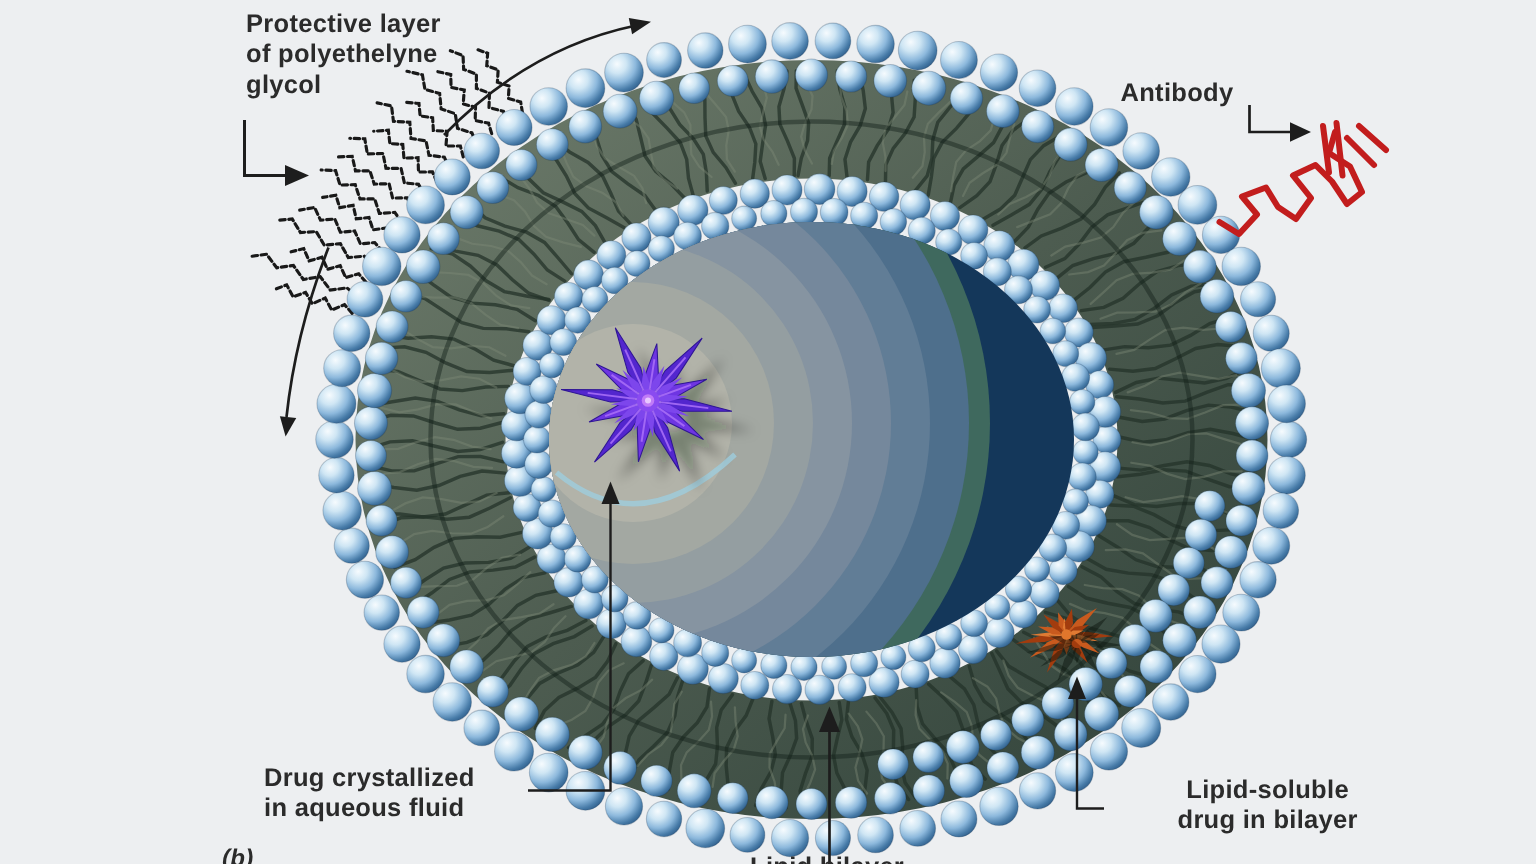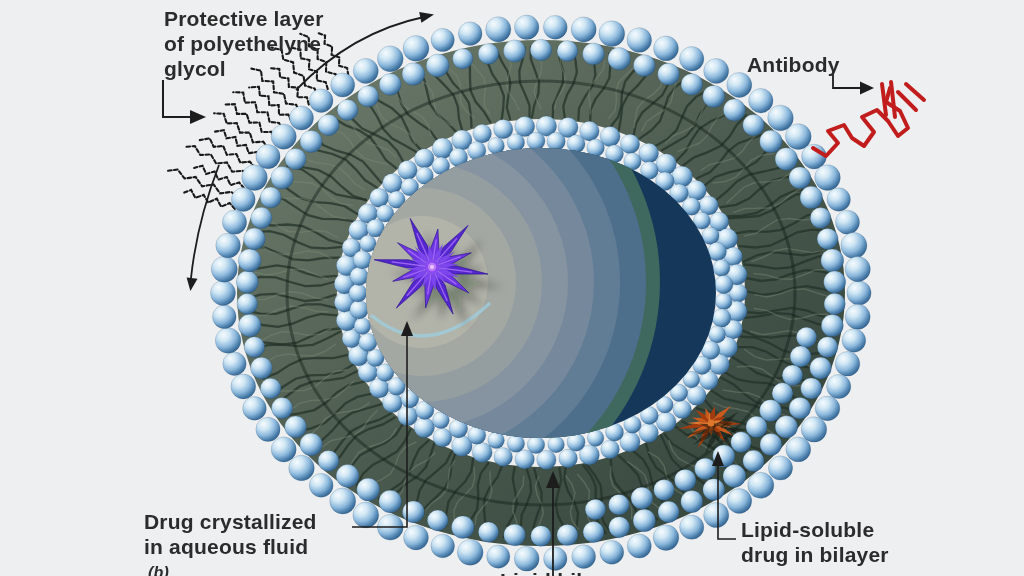--- a/index.html
+++ b/index.html
@@ -3,21 +3,21 @@
 <meta charset="utf-8">
 <style>
   html,body{margin:0;padding:0;background:#dfe2e6;}
   #wrap{
     position:relative;width:1024px;height:576px;overflow:hidden;
     background:#edeff1;font-family:"Liberation Sans",sans-serif;
   }
   #art{position:absolute;left:0;top:0;z-index:1;}
   .lbl{
     position:absolute;z-index:2;color:#2b2b2b;font-weight:700;
-    font-size:21px;line-height:1.2;white-space:pre-line;letter-spacing:.2px;
+    font-size:17px;line-height:1.2;white-space:pre-line;letter-spacing:.2px;
   }
   .cap{font-style:italic;font-size:16px;font-weight:700;}
 </style>
 </head>
 <body>
 
 <div id="wrap">
   <svg id="art" width="1024" height="576" viewBox="0 0 1024 576">
       <defs>
         <radialGradient id="gs" cx="32%" cy="28%" r="80%">
@@ -617,22 +617,22 @@
         <path d="M906,84 L924,100"></path>
       </g>
     </svg>
 
   <div class="lbl" style="left:164px;top:6px;">Protective layer
 of polyethelyne
 glycol</div>
 
   <div class="lbl" style="left:747px;top:52px;">Antibody</div>
 
-  <div class="lbl" style="left:144px;top:509px;">Drug crystallized
+  <div class="lbl" style="left:176px;top:509px;">Drug crystallized
 in aqueous fluid</div>
 
   <div class="lbl cap" style="left:148px;top:563px;">(b)</div>
 
   <div class="lbl" style="left:500px;top:568px;">Lipid bilayer</div>
 
-  <div class="lbl" style="left:741px;top:517px;">Lipid-soluble
+  <div class="lbl" style="left:785px;top:517px;text-align:center;">Lipid-soluble
 drug in bilayer</div>
 </div>
 
 </body></html>

